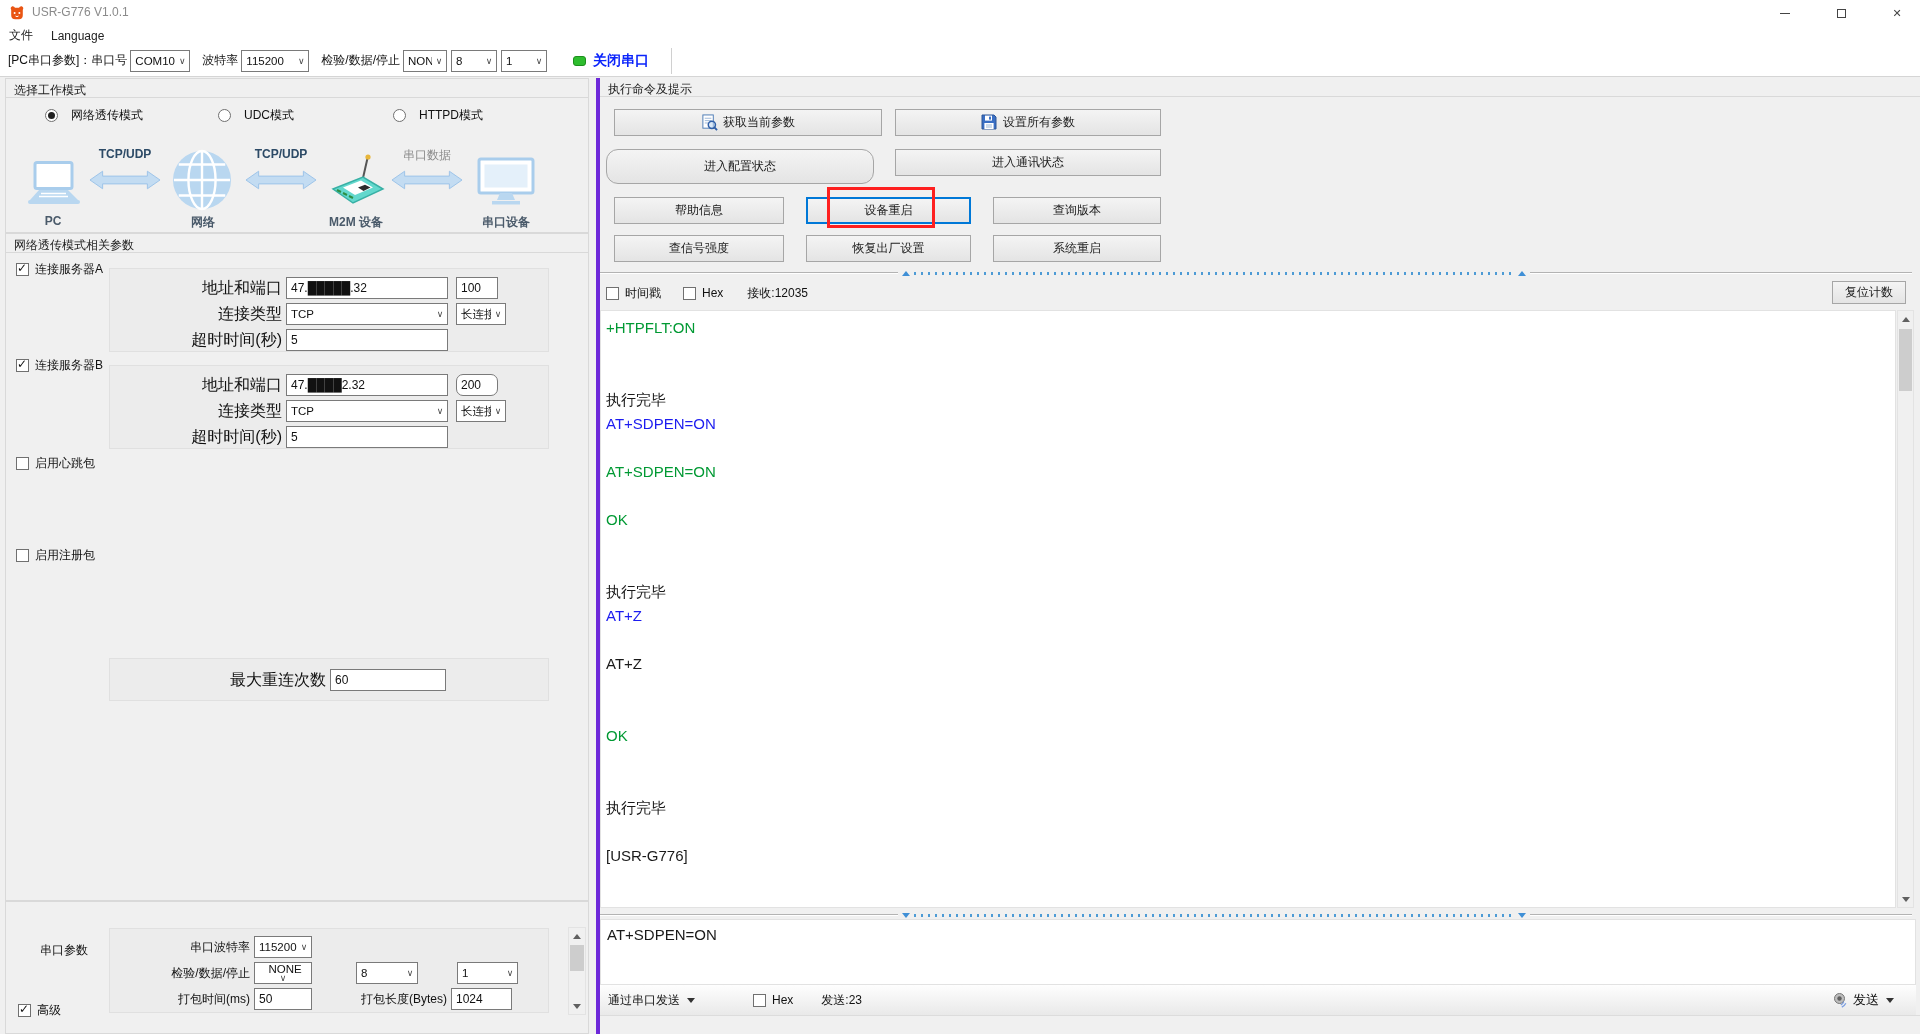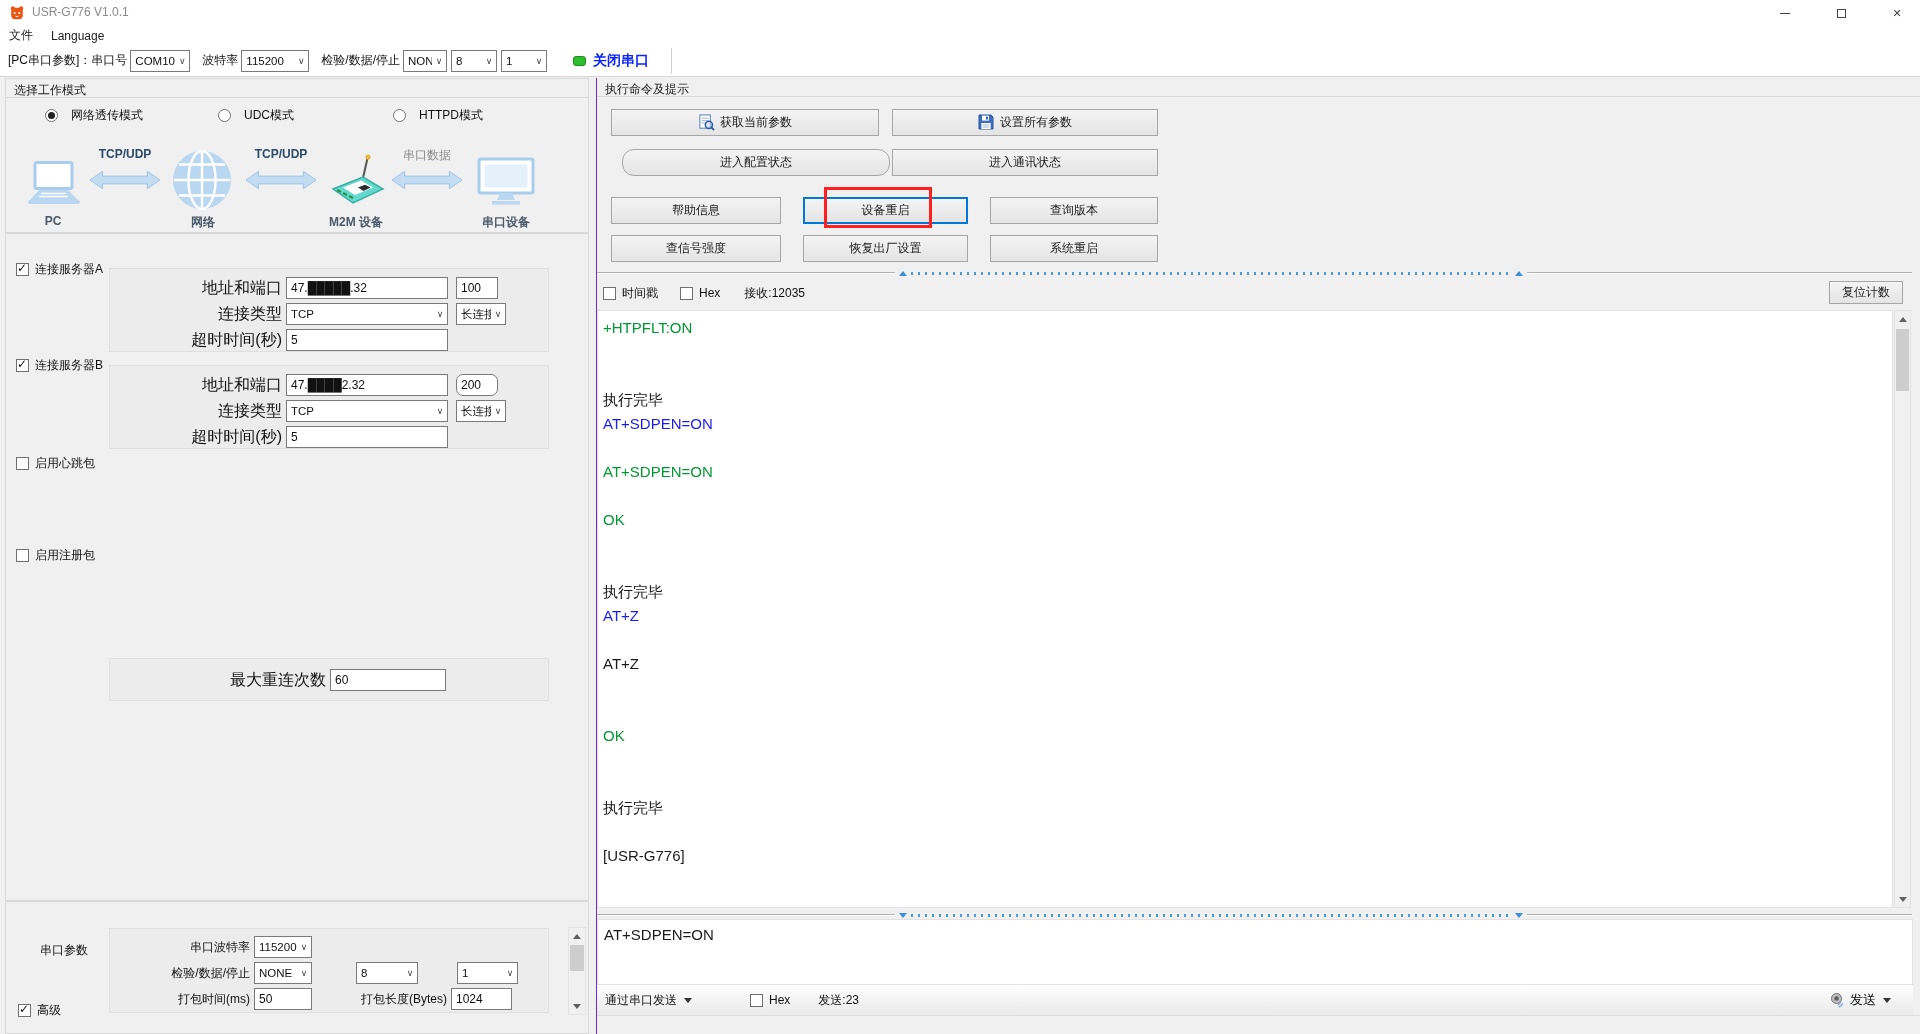--- a/index.html
+++ b/index.html
@@ -69,21 +69,21 @@
   .gp-l1 { width:144px; text-align:right; font-size:12px; color:#111; padding-right:4px; flex:none; }
 
   
   .vscroll { position:absolute; background:#f0f0f0; border:1px solid #e3e3e3; }
   .vs-btn { position:absolute; left:0; width:100%; height:16px; display:flex; align-items:center; justify-content:center; background:#f0f0f0; }
   .vs-thumb { position:absolute; left:1px; right:1px; background:#cdcdcd; }
   .tri-up { width:0; height:0; border-left:4px solid transparent; border-right:4px solid transparent; border-bottom:5px solid #606060; }
   .tri-down { width:0; height:0; border-left:4px solid transparent; border-right:4px solid transparent; border-top:5px solid #606060; }
 
   
-  #right-panel { position:absolute; left:596px; top:78px; width:1324px; height:956px; border-left:1px solid #6d28d9; }
+  #right-panel { position:absolute; left:596px; top:78px; width:1324px; height:956px; border-left:4px solid #6d28d9; }
   .rp-head { position:absolute; left:0; top:0; width:100%; height:19px; border-bottom:1px solid #d9d9d9; font-size:12px; color:#222; padding:3px 0 0 8px; }
 
   .icon16 { width:17px; height:17px; flex:none; }
 
   .btn-focused { border:2px solid #0078d7; }
   .annotation { position:absolute; border:3px solid #fe2020; z-index:6; pointer-events:none; }
 
   .splitter { position:absolute; left:0; width:100%; height:6px; }
   .split-line { position:absolute; top:2px; height:2px; border-top:1px solid #b3b3b3; border-bottom:1px solid #ffffff; }
   .split-dots { position:absolute; top:2px; height:3px;
@@ -246,20 +246,21 @@
               <path d="M23 36 h12 l3 7 h-18 z" fill="#b9d7f0"></path>
               <rect x="15" y="44" width="28" height="3.5" fill="#b9d7f0"></rect>
             </svg>
           </span>
           <div class="dg-node-label">串口设备</div>
         </div>
       </div>
     </div>
 
     <div class="groupbox" id="grp-net">
+      <div class="group-head">网络透传模式相关参数</div>
 
       <div class="cbrow cb-abs" style="top:27px;">
         <span class="cb-box checked"></span>
         <span class="cb-label">连接服务器A</span>
       </div>
       <div class="panelbox" style="top:34px;height:84px;">
         <div class="frow">
           <span class="flabel">地址和端口</span>
           <div class="tbox" style="width:162px;">47.█████.32</div>
           <div class="tbox" style="width:42px;margin-left:8px;">100</div>
@@ -331,21 +332,21 @@
       <div class="panelbox" style="top:26px;height:85px;padding:4px 0;">
         <div class="gp-row">
           <span class="gp-l1">串口波特率</span>
           <div class="sel" style="width:58px;">
             <span class="sel-text">115200</span>
             <span class="sel-arrow">∨</span>
           </div>
         </div>
         <div class="gp-row">
           <span class="gp-l1">检验/数据/停止</span>
-          <div class="sel" style="width:58px;">
+          <div class="sel" style="width:58px;flex-direction:column;">
             <span class="sel-text">NONE</span>
             <span class="sel-arrow">∨</span>
           </div>
           <div class="sel" style="width:62px;margin-left:44px;">
             <span class="sel-text">8</span>
             <span class="sel-arrow">∨</span>
           </div>
           <div class="sel" style="width:61px;margin-left:39px;">
             <span class="sel-text">1</span>
             <span class="sel-arrow">∨</span>
@@ -395,21 +396,21 @@
         <svg width="16" height="16" viewBox="0 0 16 16">
           <path d="M1 1 h12 l2 2 v12 H1 z" fill="#3a6fc4" stroke="#2c5698"></path>
           <rect x="4" y="1.6" width="7" height="5" fill="#fff"></rect>
           <rect x="8" y="2.6" width="2" height="3" fill="#3a6fc4"></rect>
           <rect x="3.4" y="9" width="9.2" height="6" fill="#fff"></rect>
           <path d="M5 11 h6 M5 13 h6" stroke="#9ab6d6" stroke-width="1"></path>
         </svg>
       </span>
       <span>设置所有参数</span>
     </div>
-    <div class="btn" style="left:25px;top:71px;width:268px;height:27px;border-radius:12px;">
+    <div class="btn" style="left:6px;top:71px;width:268px;height:35px;border-radius:12px;">
       <span>进入配置状态</span>
     </div>
     <div class="btn" style="left:295px;top:71px;width:266px;height:27px;">
       <span>进入通讯状态</span>
     </div>
 
     <div class="btn" style="left:14px;top:119px;width:170px;height:27px;">
       <span>帮助信息</span>
     </div>
     <div class="btn btn-focused" style="left:206px;top:119px;width:165px;height:27px;">

